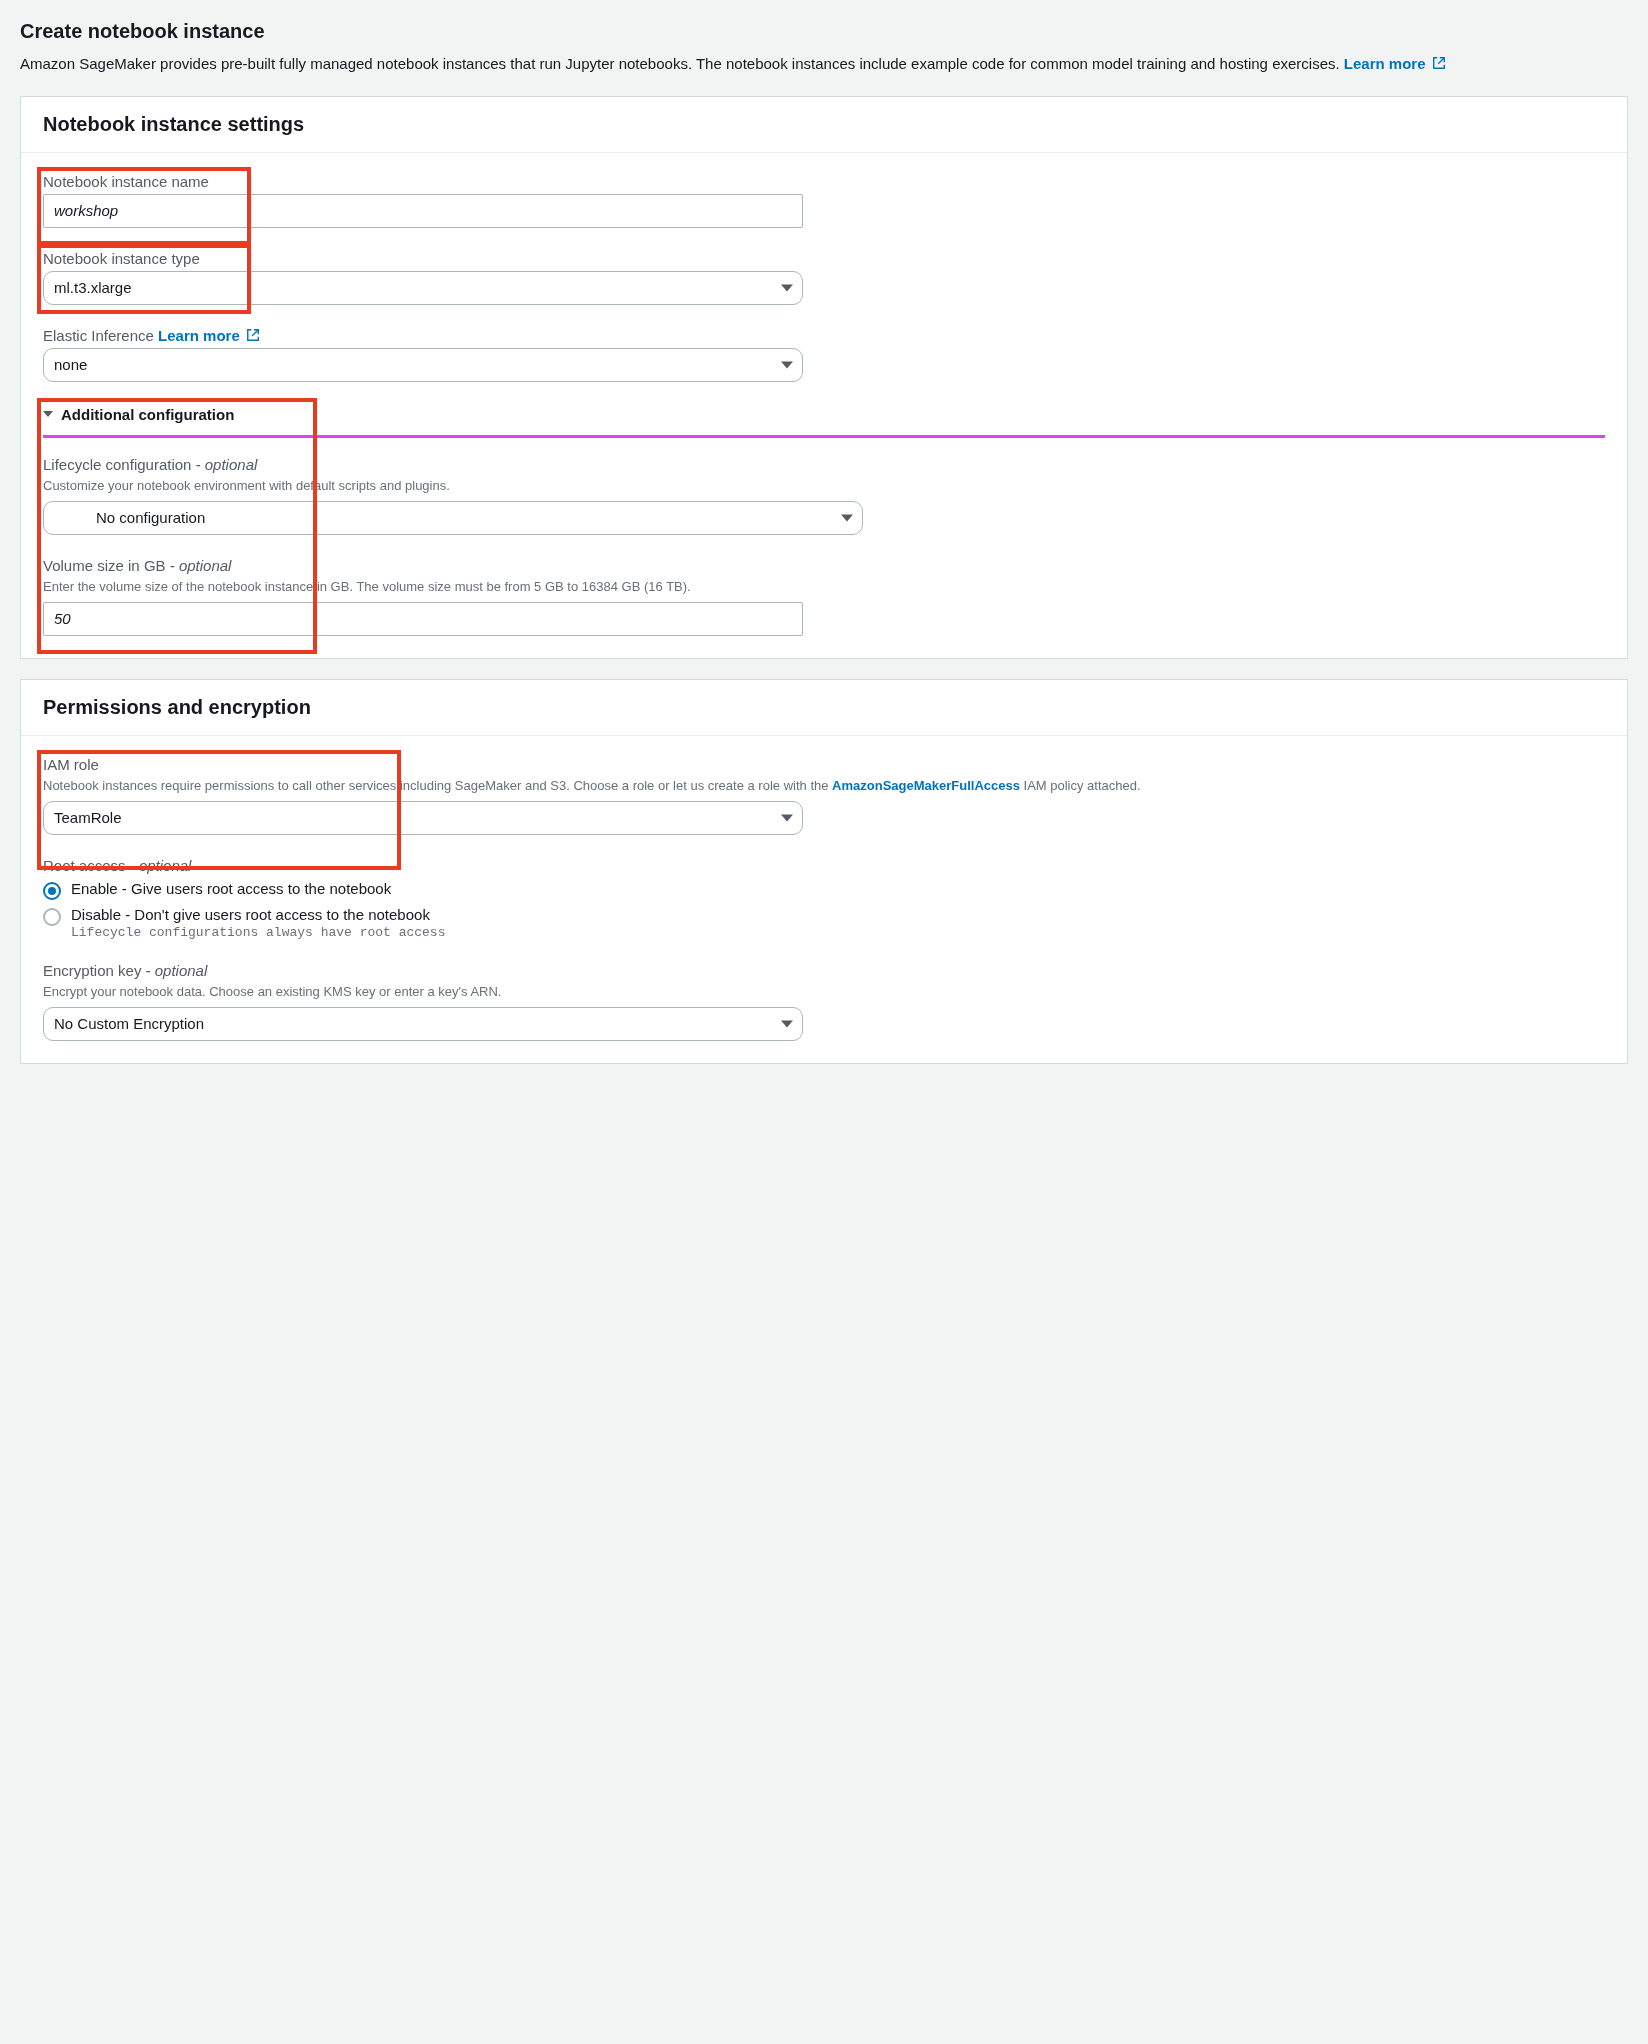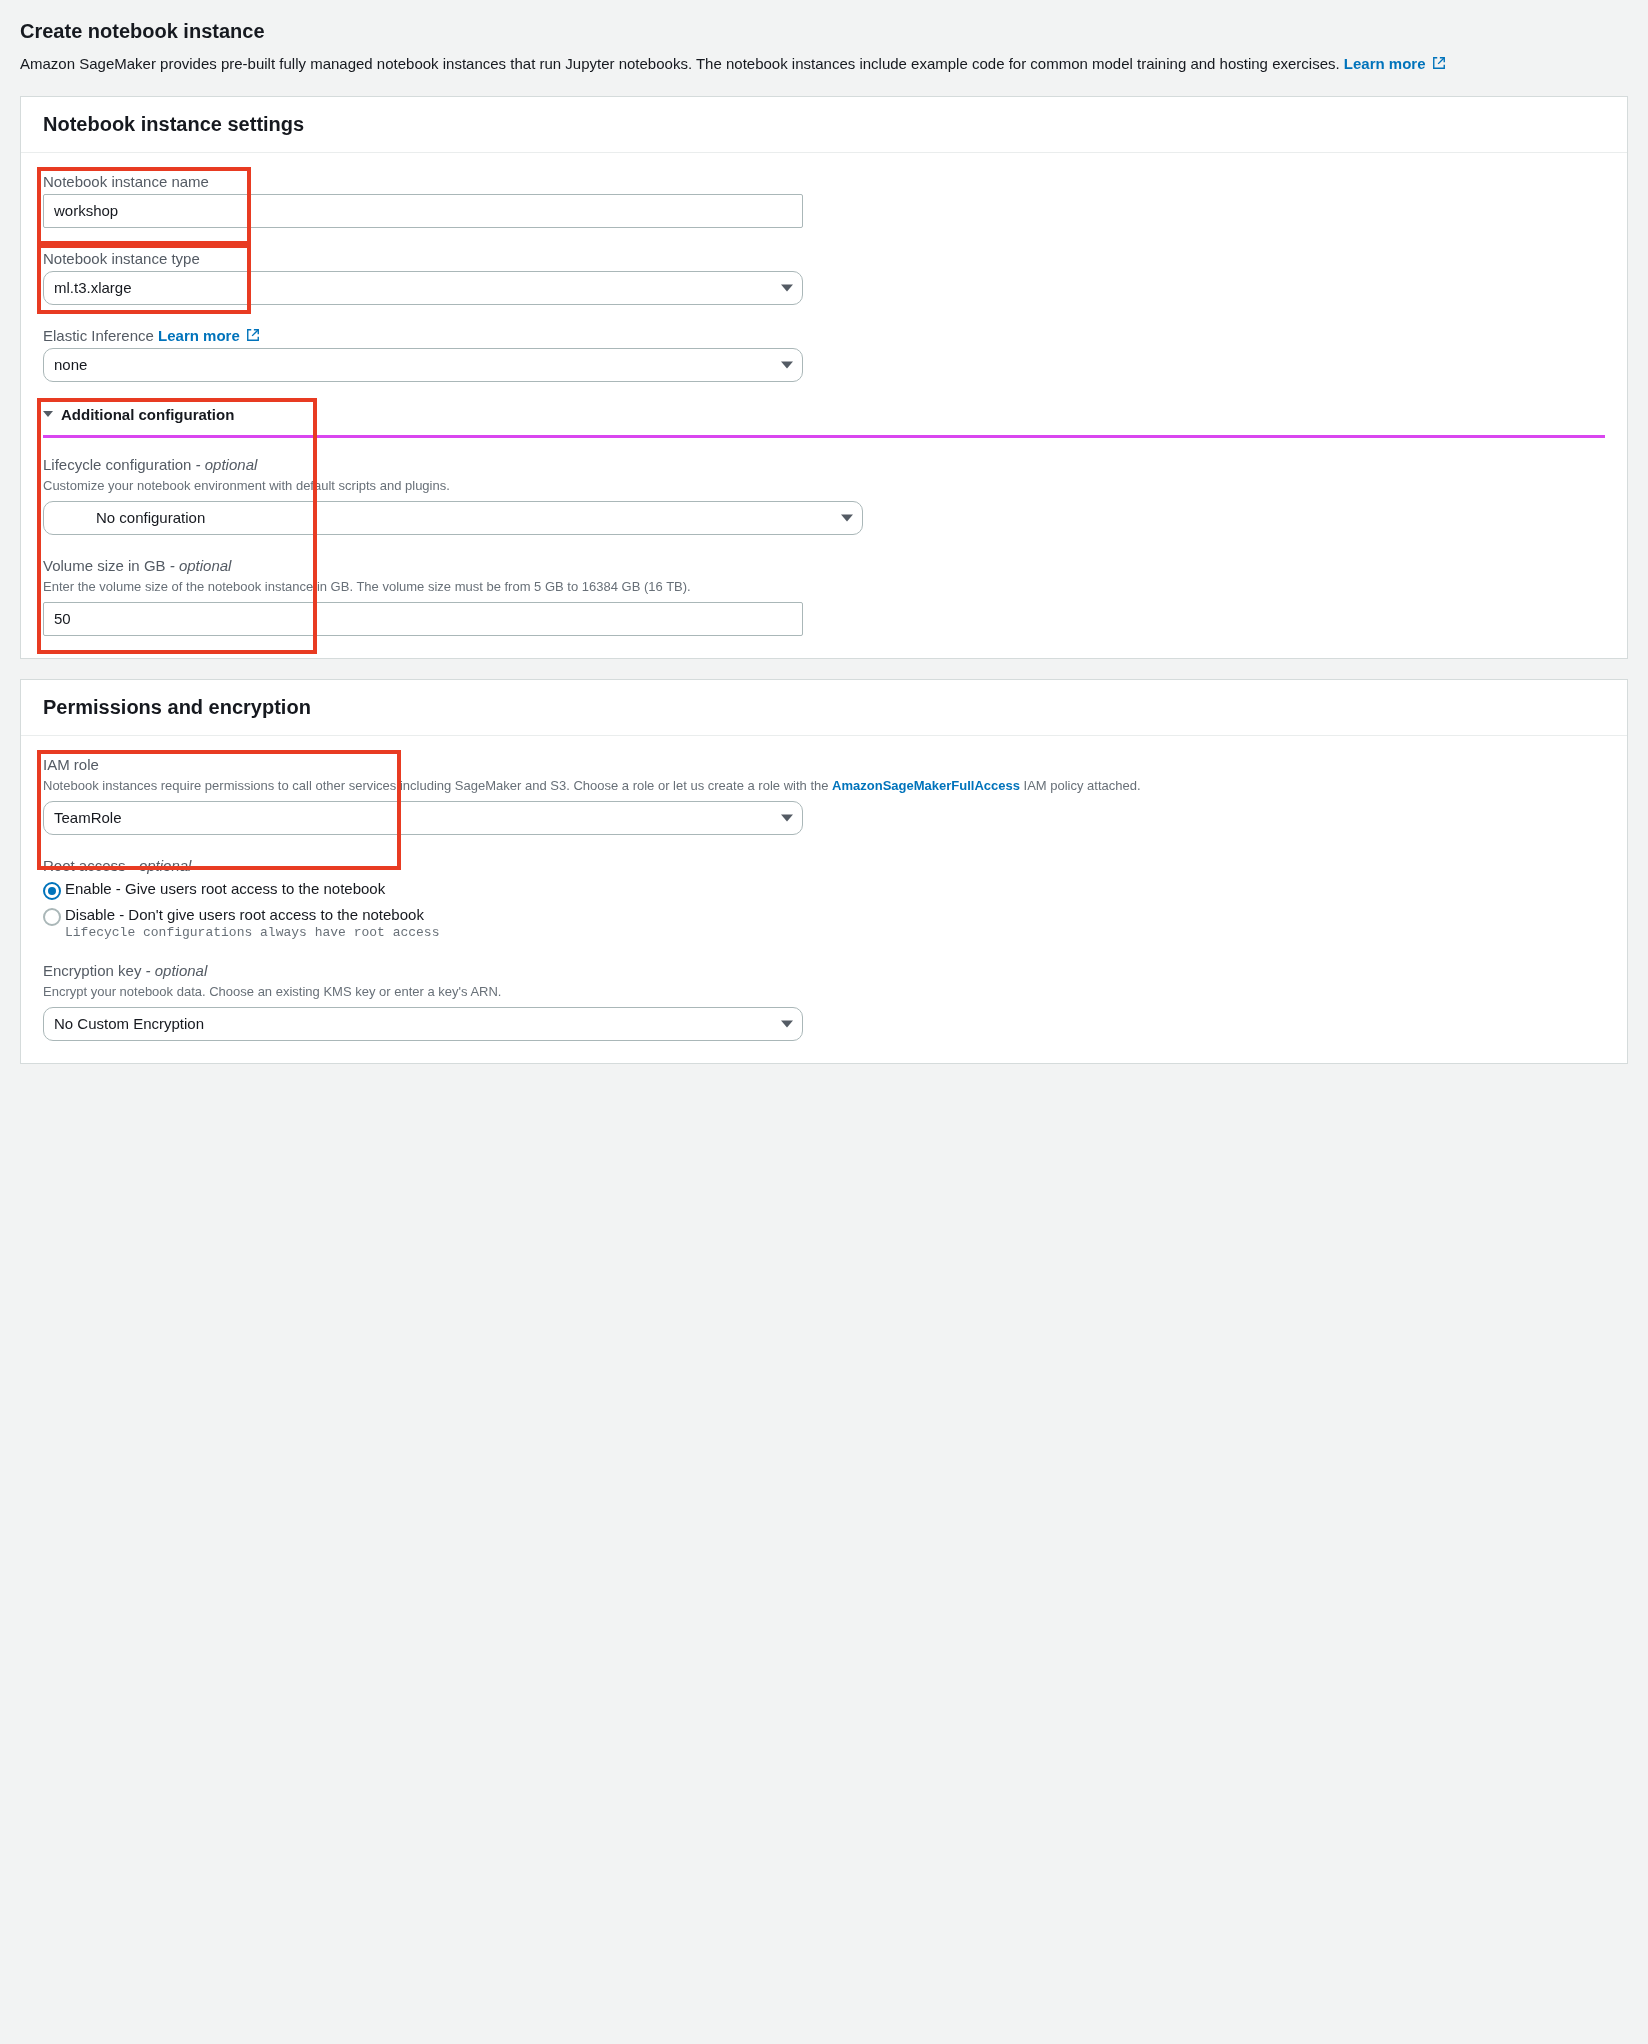--- a/index.html
+++ b/index.html
@@ -77,20 +77,21 @@
   .text-input {
     width: 77%;
     max-width: 760px;
     padding: 6px 10px;
     font-size: 15px;
     border: 1px solid #aab7b8;
     border-radius: 2px;
     background: #fff;
     color: #16191f;
     height: 34px;
+    font-style: italic;
   }
   .select-wrap {
     position: relative;
     width: 77%;
     max-width: 760px;
   }
   .select {
     width: 100%;
     padding: 6px 34px 6px 10px;
     font-size: 15px;
@@ -137,21 +138,21 @@
   }
   .expander .tri {
     width: 0; height: 0;
     border-left: 5px solid transparent;
     border-right: 5px solid transparent;
     border-top: 6px solid #545b64;
   }
   .radio-row {
     display: flex;
     align-items: flex-start;
-    gap: 4px;
+    gap: 10px;
     margin: 6px 0;
   }
   .radio {
     width: 18px; height: 18px;
     border: 2px solid #aab7b8;
     border-radius: 50%;
     flex-shrink: 0;
     margin-top: 2px;
     position: relative;
     cursor: pointer;

